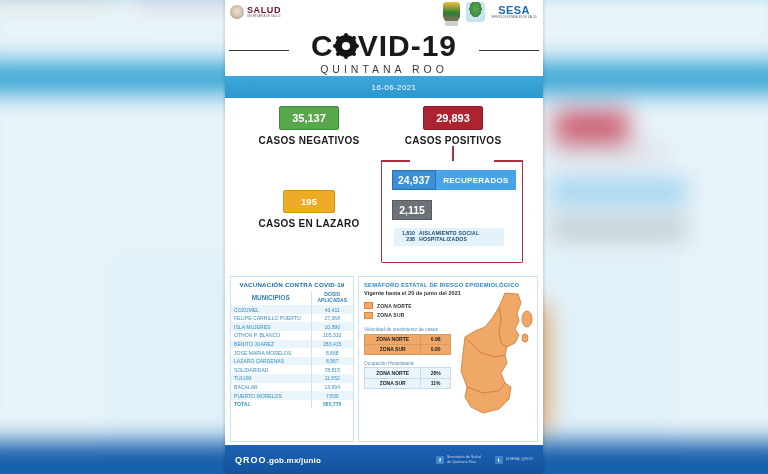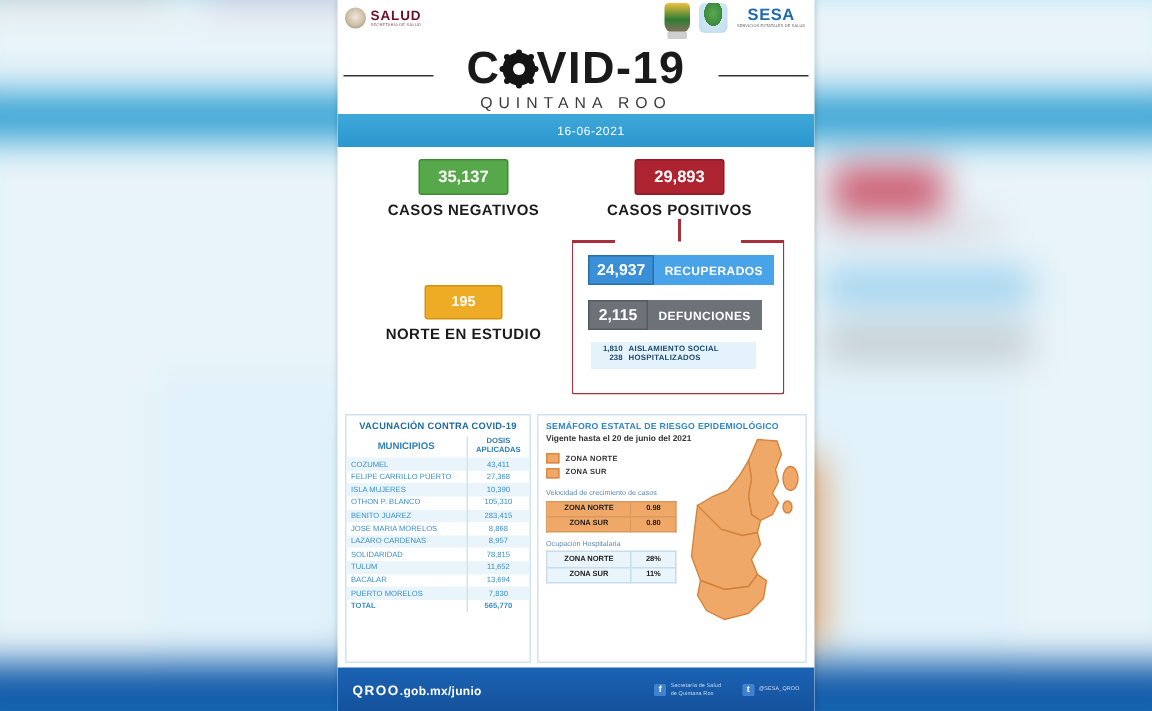--- a/index.html
+++ b/index.html
@@ -312,34 +312,33 @@
         <div class="caption">CASOS NEGATIVOS</div>
       </div>
 
       <div class="statbox pos">
         <span class="chip red">29,893</span>
         <div class="caption">CASOS POSITIVOS</div>
       </div>
 
       <div class="statbox est">
         <span class="chip amber small">195</span>
-        <div class="caption">NORTE EN ESTUDIO</div>
+        <div class="caption">CASOS EN LAZARO</div>
       </div>
 
       <div class="stem"></div>
       <div class="bracket">
 
         <div class="rowitem rec">
           <div class="num">24,937</div>
           <div class="lbl">RECUPERADOS</div>
         </div>
 
         <div class="rowitem def">
           <div class="num">2,115</div>
-          <div class="lbl">DEFUNCIONES</div>
         </div>
 
         <div class="subbox">
           <div class="subrow">
             <span class="n">1,810</span>
             <span class="t">AISLAMIENTO SOCIAL</span>
           </div>
           <div class="subrow">
             <span class="n">238</span>
             <span class="t">HOSPITALIZADOS</span>

